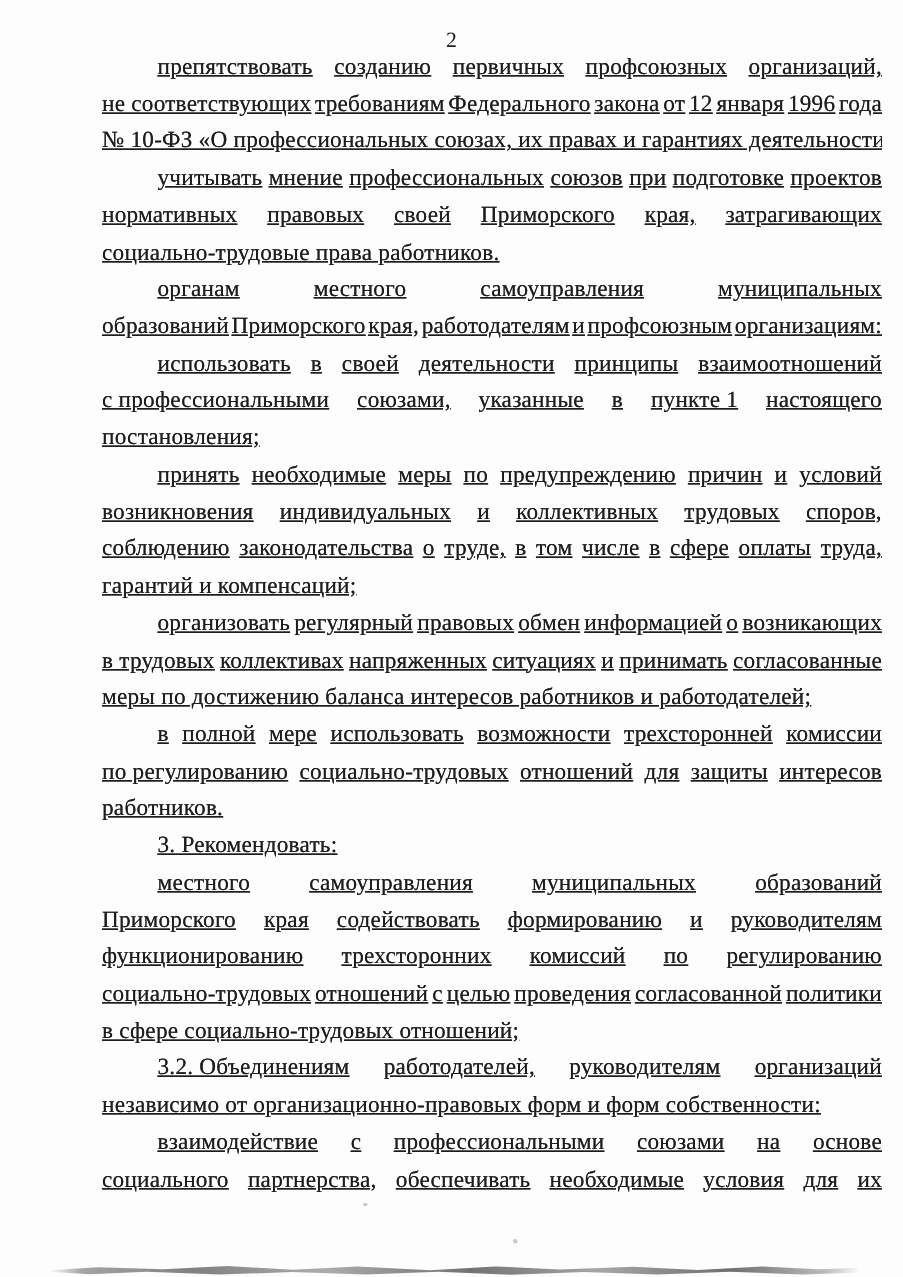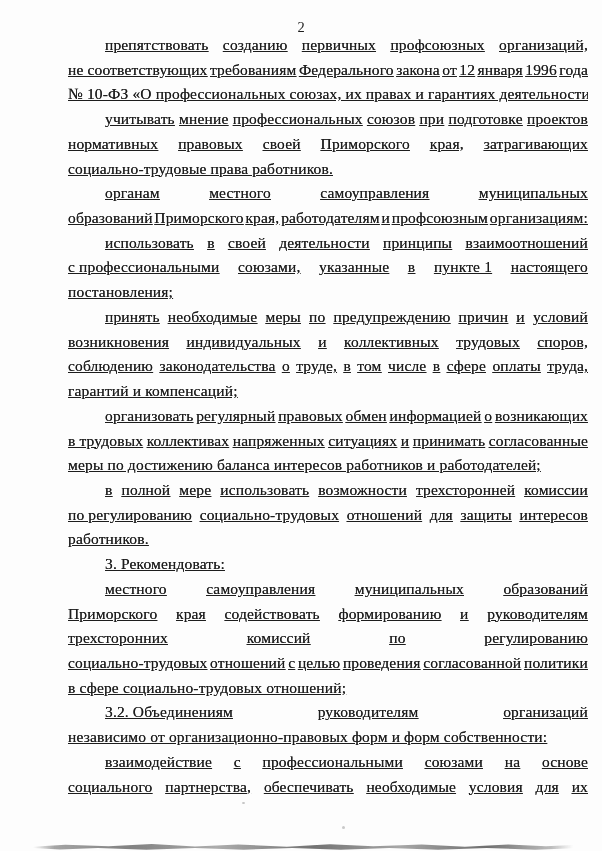--- a/index.html
+++ b/index.html
@@ -230,39 +230,41 @@
       </div>
       <div class="line j">
         <span>Приморского</span>
         <span>края</span>
         <span>содействовать</span>
         <span>формированию</span>
         <span>и</span>
         <span>руководителям</span>
       </div>
       <div class="line j">
+        <span>функционированию</span>
         <span>трехсторонних</span>
         <span>комиссий</span>
         <span>по</span>
         <span>регулированию</span>
       </div>
       <div class="line j">
         <span>социально-трудовых</span>
         <span>отношений</span>
         <span>с</span>
         <span>целью</span>
         <span>проведения</span>
         <span>согласованной</span>
         <span>политики</span>
       </div>
       <div class="line l">в сфере социально-трудовых отношений;</div>
     </div>
     <div>
       <div class="line j ind">
         <span>3.2.&nbsp;Объединениям</span>
+        <span>работодателей,</span>
         <span>руководителям</span>
         <span>организаций</span>
       </div>
       <div class="line l">независимо от организационно-правовых форм и форм собственности:</div>
     </div>
     <div>
       <div class="line j ind">
         <span>взаимодействие</span>
         <span>с</span>
         <span>профессиональными</span>

